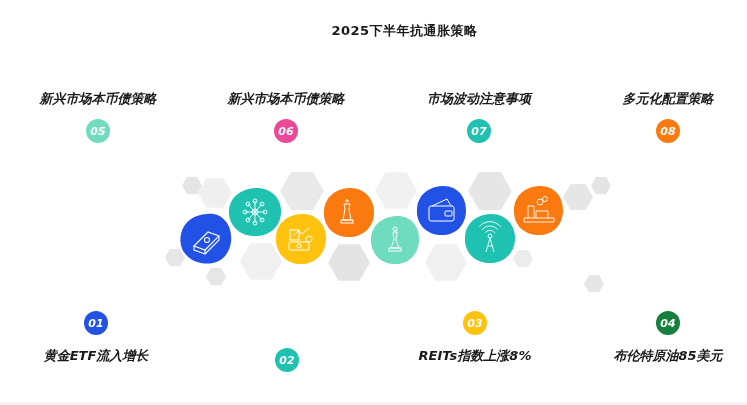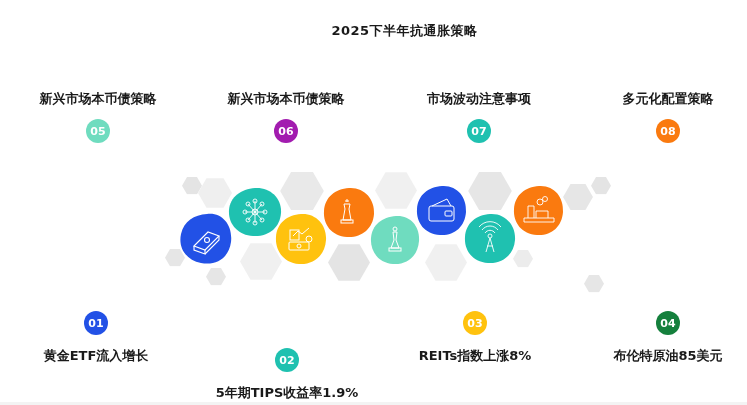--- a/index.html
+++ b/index.html
@@ -5,21 +5,21 @@
     * { box-sizing: border-box; margin: 0; padding: 0; }
     html, body { width: 747px; height: 405px; background: #ffffff; overflow: hidden; }
     body { position: relative; font-family: "DejaVu Sans", "Liberation Sans", sans-serif; color: #1a1a1a; }
 
     .title {
       position: absolute; left: 0; right: 0; top: 22px;
       text-align: center; font-size: 13px; font-weight: bold; letter-spacing: 0.5px;
       padding-left: 62px;
     }
 
-    .item { position: absolute; width: 170px; text-align: center; }
+    .item { position: absolute; width: 170px; text-align: center; font-style: italic; }
     .item .label { font-size: 13px; font-weight: bold; white-space: nowrap; }
     .badge {
       width: 24px; height: 24px; border-radius: 50%;
       color: #fff; font-size: 11px; font-weight: bold;
       display: flex; align-items: center; justify-content: center;
       margin: 0 auto;
     }
     .top .label { margin-bottom: 11px; }
     .bottom .label { margin-top: 12px; }
 
@@ -32,38 +32,37 @@
 <body>
 
 <div class="title">2025下半年抗通胀策略</div>
 
 <div class="item top" style="left:13px; top:90px;">
   <div class="label">新兴市场本币债策略</div>
   <div class="badge" style="background:#6fdcbf;">05</div>
 </div>
 <div class="item top" style="left:201px; top:90px;">
   <div class="label">新兴市场本币债策略</div>
-  <div class="badge" style="background:#a21caf;">06</div>
+  <div class="badge" style="background:#ec4899;">06</div>
 </div>
 <div class="item top" style="left:394px; top:90px;">
   <div class="label">市场波动注意事项</div>
   <div class="badge" style="background:#1fc1b0;">07</div>
 </div>
 <div class="item top" style="left:583px; top:90px;">
   <div class="label">多元化配置策略</div>
   <div class="badge" style="background:#fa7a0f;">08</div>
 </div>
 
 <div class="item bottom" style="left:11px; top:311px;">
   <div class="badge" style="background:#2251e6;">01</div>
   <div class="label">黄金ETF流入增长</div>
 </div>
 <div class="item bottom" style="left:202px; top:311px;margin-top:37px;">
   <div class="badge" style="background:#1fc1b0;">02</div>
-  <div class="label">5年期TIPS收益率1.9%</div>
 </div>
 <div class="item bottom" style="left:390px; top:311px;">
   <div class="badge" style="background:#ffc20e;">03</div>
   <div class="label">REITs指数上涨8%</div>
 </div>
 <div class="item bottom" style="left:583px; top:311px;">
   <div class="badge" style="background:#15803d;">04</div>
   <div class="label">布伦特原油85美元</div>
 </div>
 

